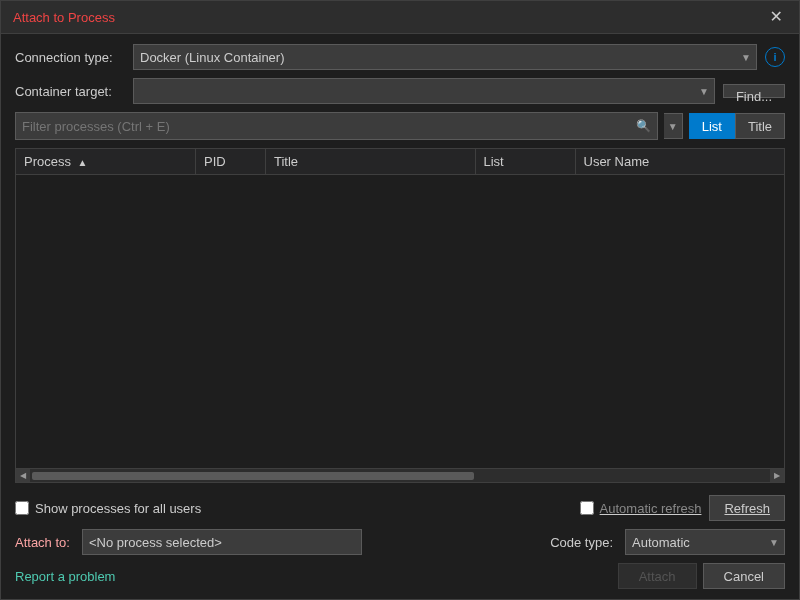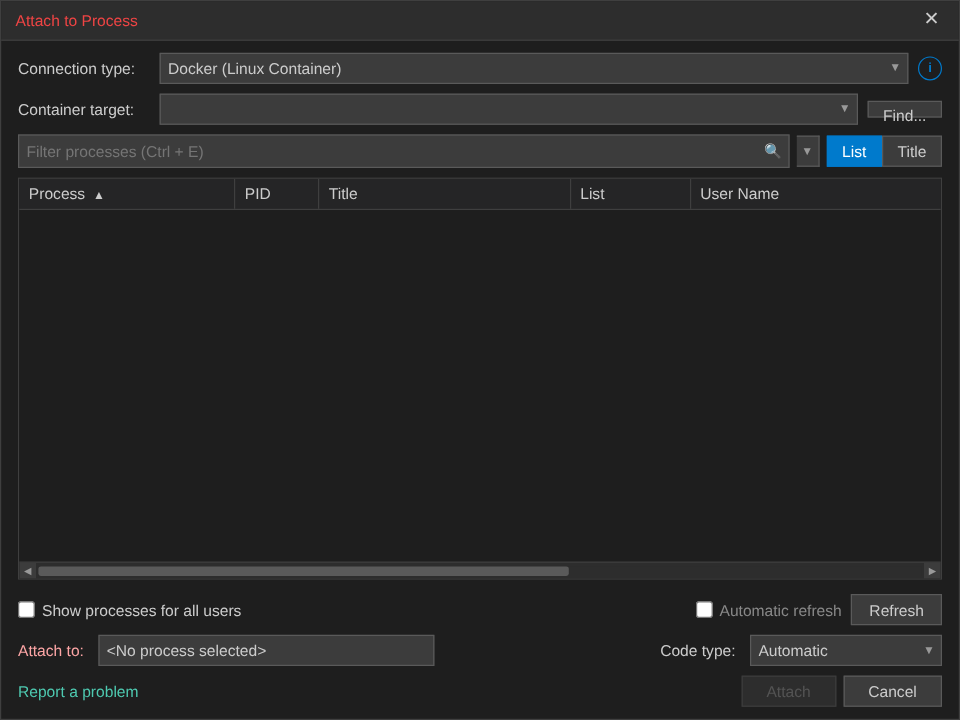--- a/index.html
+++ b/index.html
@@ -317,20 +317,21 @@
       width: 14px;
       height: 14px;
       accent-color: #007acc;
       cursor: pointer;
     }
 
     .auto-refresh-group {
       display: flex;
       align-items: center;
       gap: 8px;
+      text-decoration: underline;
     }
 
     .auto-refresh-label {
       display: flex;
       align-items: center;
       gap: 6px;
       color: #888;
     }
 
     .auto-refresh-label input[type="checkbox"] {

